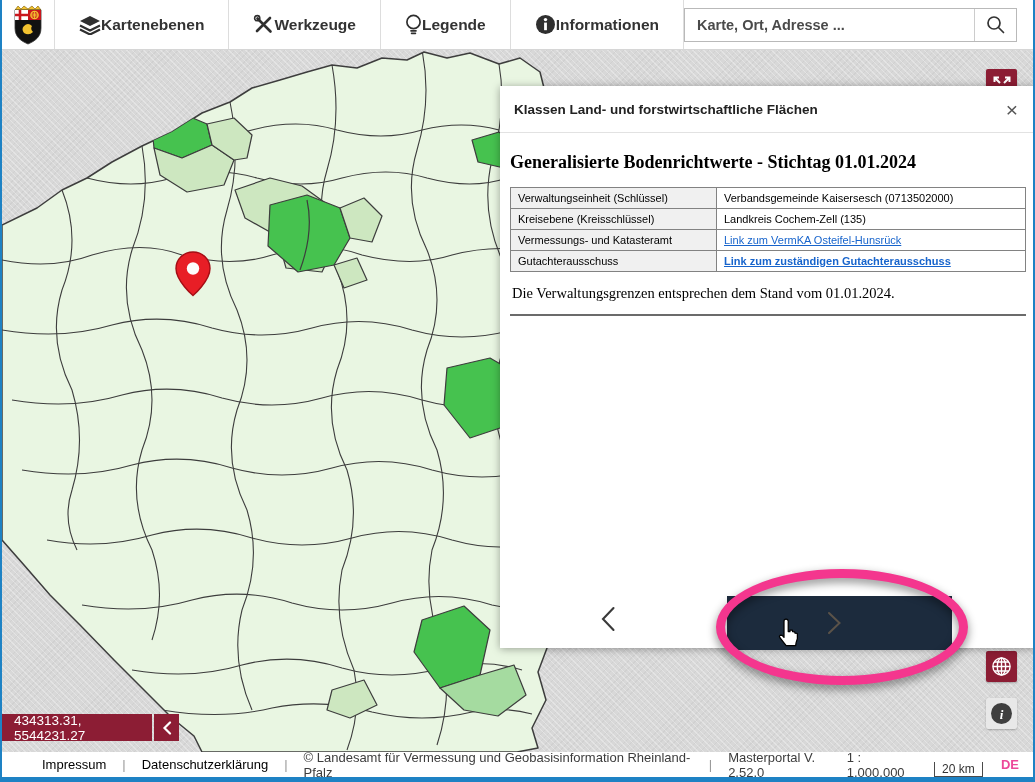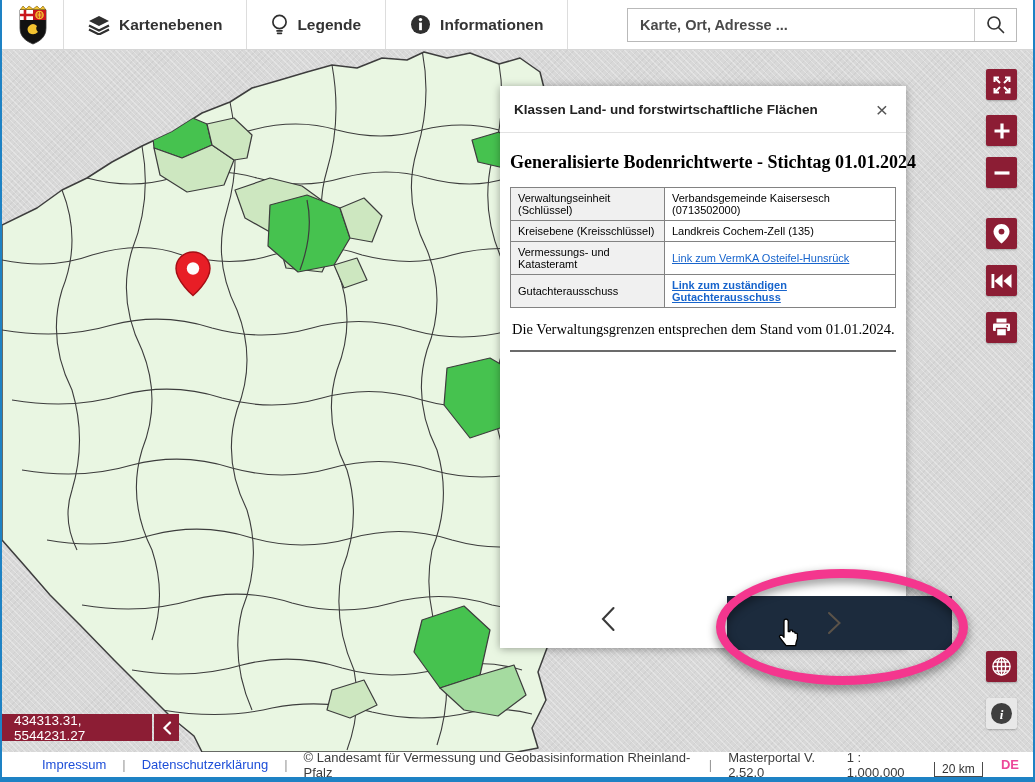--- a/index.html
+++ b/index.html
@@ -4,21 +4,21 @@
 <style>
   * { margin:0; padding:0; box-sizing:border-box; }
   html,body { width:1035px; height:782px; overflow:hidden; }
   body { font-family:"Liberation Sans", sans-serif; background:#fff; position:relative;
          border-left:2px solid #1e82c4; border-right:2px solid #1e82c4; border-bottom:5px solid #1e82c4; }
 
   
   .topbar { position:absolute; top:0; left:0; right:0; height:50px; background:#fff;
             display:flex; align-items:stretch; border-bottom:1px solid #d6d6d6; z-index:30; }
   .logo-cell { width:62px; display:flex; align-items:center; justify-content:center; border-right:1px solid #ddd; }
-  .menu-item { display:flex; align-items:center; gap:9px; padding:0 24px; border-right:1px solid #ddd;
+  .menu-item { display:flex; align-items:center; padding:0 24px; border-right:1px solid #ddd;
                font-size:15.5px; font-weight:bold; color:#333; cursor:pointer; }
   .menu-item svg { display:block; }
   .searchwrap { margin-left:auto; margin-right:16px; align-self:center; display:flex; align-items:stretch;
                 border:1px solid #b9b9b9; background:#fff; height:34px; width:390px; }
   .searchwrap input { flex:1; border:0; outline:none; padding:8px 12px; font-size:14.5px; font-weight:bold;
                       font-family:"Liberation Sans", sans-serif; color:#333; }
   .searchwrap input::placeholder { color:#4a4a4a; font-weight:bold; opacity:1; }
   .search-btn { width:42px; border-left:1px solid #ccc; display:flex; align-items:center; justify-content:center;
                 background:#fff; cursor:pointer; }
 
@@ -36,21 +36,21 @@
   .coords-collapse { position:absolute; left:152px; top:664px; height:27px; width:25px; background:#8c1d34;
             display:flex; align-items:center; justify-content:center; cursor:pointer; z-index:5; }
 
   
   .ctrl { position:absolute; right:16px; width:31px; height:31px; background:#8c1d34; border-radius:2px;
           display:flex; align-items:center; justify-content:center; cursor:pointer; z-index:6;
           box-shadow:0 1px 2px rgba(0,0,0,.25); }
   .ctrl.gray { background:#e8e8e8; }
 
   
-  .popup { position:absolute; left:498px; top:86px; width:406px; height:562px; background:#fff;
+  .popup { position:absolute; left:498px; top:86px; width:536px; height:562px; background:#fff;
            box-shadow:0 1px 8px rgba(0,0,0,.35); z-index:10; }
   .popup-header { height:47px; display:flex; align-items:center; padding:0 14px; border-bottom:1px solid #e2e2e2; }
   .popup-title { font-size:13.5px; font-weight:bold; color:#222; flex:1; }
   .popup-close { font-size:21px; color:#555; cursor:pointer; line-height:1; padding:2px 4px; font-weight:normal; }
   .popup-body { padding:13px 10px 0 10px; }
   .gbw-heading { font-family:"Liberation Serif", serif; font-weight:bold; font-size:18px; color:#000;
                  margin:6px 0 14px 0; white-space:nowrap; }
   table.attr { border-collapse:collapse; width:100%; font-size:11px; color:#000; }
   table.attr td { border:1px solid #828282; padding:4px 7px; vertical-align:middle; }
   table.attr td.k { background:#f0f0f0; width:40%; }
@@ -65,21 +65,21 @@
 
   
   .halo { position:absolute; left:714px; top:569px; width:252px; height:116px; border:9px solid #f4368e;
           border-radius:50%; z-index:20; pointer-events:none;
           filter:drop-shadow(0 4px 5px rgba(0,0,0,.45)); }
   .cursor { position:absolute; left:774px; top:618px; z-index:21; pointer-events:none; }
 
   
   .footer { position:absolute; left:0; right:0; bottom:0; height:25px; background:#fff; z-index:30;
             display:flex; align-items:center; font-size:13px; color:#3c3c3c; padding:0 14px 0 40px; }
-  .footer .flink { color:#1d4ed8; cursor:pointer; }
+  .footer .flink { color:#000000; cursor:pointer; }
   .footer .sep { color:#999; margin:0 16px; }
   .footer .right { margin-left:auto; display:flex; align-items:center; gap:18px; }
   .scalebar { width:54px; height:15px; border:1px solid #4a4a4a; border-top:none; font-size:12px;
               display:flex; align-items:flex-end; justify-content:center; line-height:13px; color:#333;margin-top:10px; }
   .lang { font-weight:bold; color:#ec4899; cursor:pointer; }
 </style>
 </head>
 <body>
 
 <div class="map">
@@ -217,20 +217,27 @@
 
   <div class="menu-item">
     <svg width="22" height="20" viewBox="0 0 22 20">
       <path d="M11,1 L21,6 11,11 1,6 Z" fill="#2f2f2f"></path>
       <path d="M1,10.5 L11,15.5 21,10.5" fill="none" stroke="#2f2f2f" stroke-width="2.2"></path>
       <path d="M1,14.5 L11,19.5 21,14.5" fill="none" stroke="#2f2f2f" stroke-width="2.2"></path>
     </svg>
     <span>Kartenebenen</span>
   </div>
 
+  <div class="menu-item">
+    <svg width="21" height="21" viewBox="0 0 21 21">
+      <path d="M4.5,4.5 L17.5,17.5 M17,4 L4,17" stroke="#2f2f2f" stroke-width="2.6" stroke-linecap="round"></path>
+      <circle cx="4.2" cy="4.2" r="2.6" fill="none" stroke="#2f2f2f" stroke-width="1.6"></circle>
+    </svg>
+    <span>Werkzeuge</span>
+  </div>
 
   <div class="menu-item">
     <svg width="17" height="22" viewBox="0 0 17 22">
       <circle cx="8.5" cy="8" r="6.6" fill="none" stroke="#2f2f2f" stroke-width="1.7"></circle>
       <path d="M6,16.8 h5 M6.6,19.3 h3.8" stroke="#2f2f2f" stroke-width="1.7" stroke-linecap="round"></path>
     </svg>
     <span>Legende</span>
   </div>
 
   <div class="menu-item">

